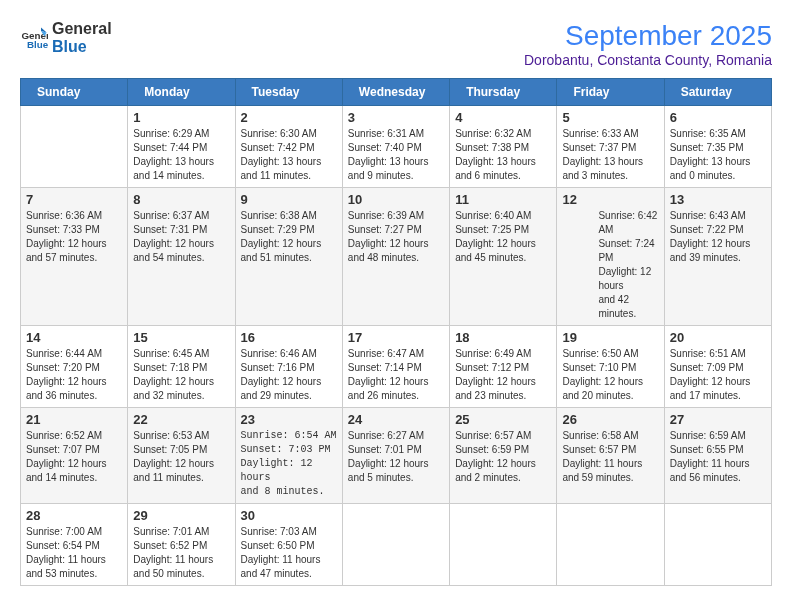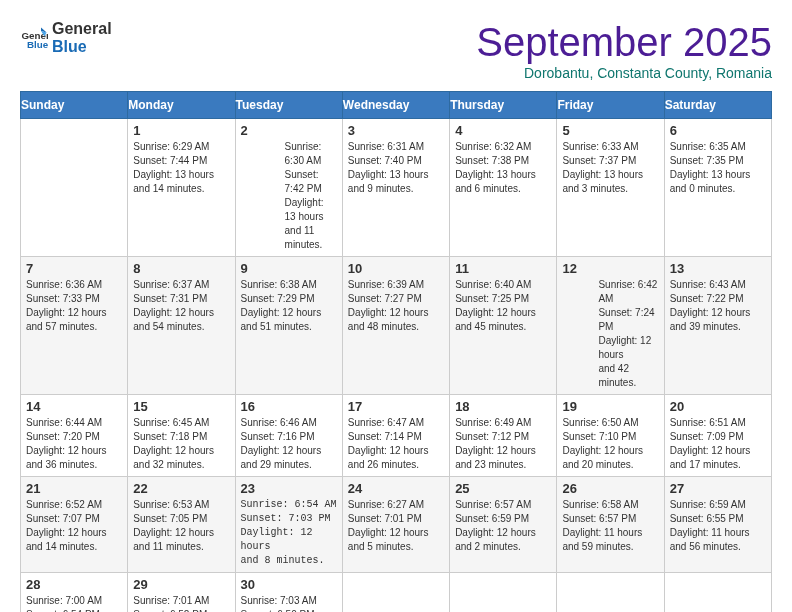--- a/index.html
+++ b/index.html
@@ -22,37 +22,37 @@
       gap: 4px;
     }
     .logo-icon {
       width: 28px;
       height: 28px;
     }
     .title-block {
       text-align: right;
     }
     .month-title {
-      font-size: 40px;
-      color: #4c1d95;
+      font-size: 28px;
+      color: #3b82f6;
       font-weight: normal;
     }
     .subtitle {
       font-size: 14px;
-      color: #0f766e;
+      color: #4c1d95;
     }
     table {
       width: 100%;
       border-collapse: collapse;
       font-size: 11px;
     }
     thead th {
       background: #3a7abf;
       color: #fff;
-      padding: 6px 0;
+      padding: 6px 16px;
       text-align: left;
       font-size: 12px;
       font-weight: bold;
       border: 1px solid #2e6aa0;
     }
     tbody td {
       border: 1px solid #ccc;
       vertical-align: top;
       padding: 4px 5px;
       height: 80px;
@@ -119,21 +119,21 @@
         <td class="empty-cell"></td>
         <td>
           <span class="day-number">1</span>
           <div class="day-info" style="white-space: pre-line;">Sunrise: 6:29 AM
 Sunset: 7:44 PM
 Daylight: 13 hours
 and 14 minutes.</div>
         </td>
         <td>
           <span class="day-number">2</span>
-          <div class="day-info" style="white-space: pre-line; margin-left: 44px;">Sunrise: 6:30 AM
+          <div class="day-info" style="white-space: pre-line;">Sunrise: 6:30 AM
 Sunset: 7:42 PM
 Daylight: 13 hours
 and 11 minutes.</div>
         </td>
         <td>
           <span class="day-number">3</span>
           <div class="day-info" style="white-space: pre-line;">Sunrise: 6:31 AM
 Sunset: 7:40 PM
 Daylight: 13 hours
 and 9 minutes.</div>

